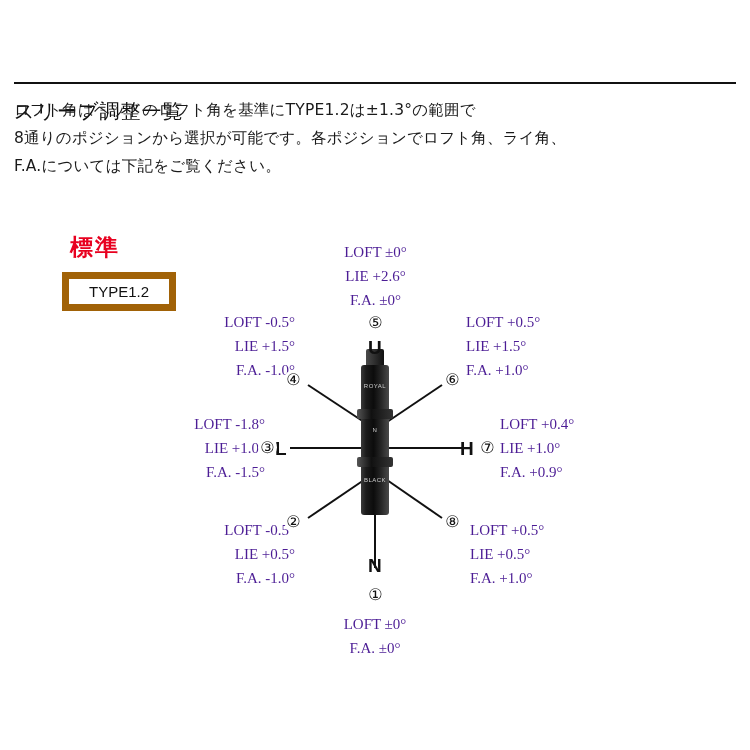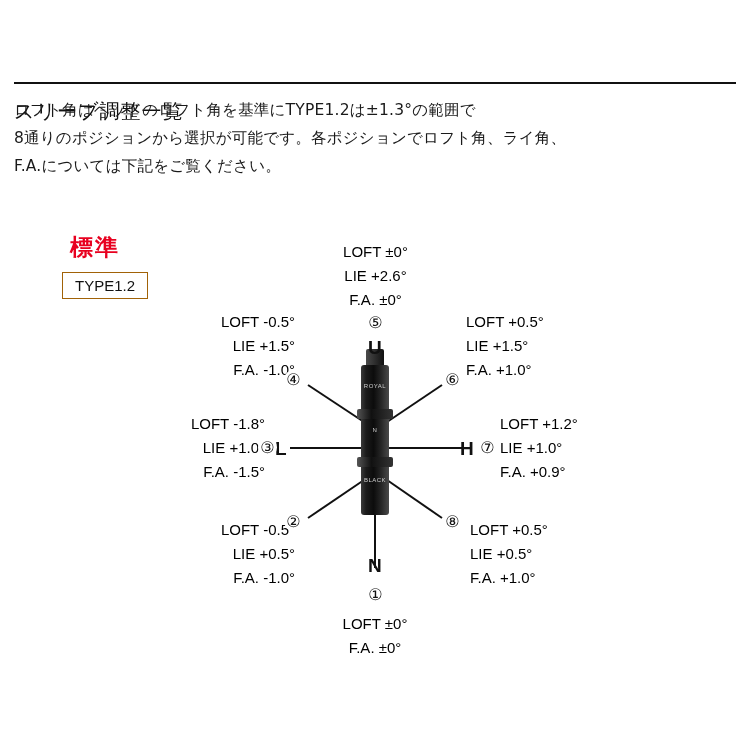--- a/index.html
+++ b/index.html
@@ -31,22 +31,22 @@
   }
 
   .std-label{
     position:absolute;left:70px;top:232px;
     font-size:23px;font-weight:bold;color:#e8001f;
     font-family:"DejaVu Sans", sans-serif;
     letter-spacing:2px;
   }
   .type-box{
     position:absolute;left:62px;top:272px;
-    border:1px solid #a16207;
-    padding:4px 12px;
+    border:7px solid #a16207;
+    padding:4px 20px;
     font-size:15px;color:#111;
     background:#fff;
     font-family:"Liberation Sans", sans-serif;
   }
 
   
   #diagram{position:absolute;left:0;top:200px;width:750px;height:520px;}
 
   svg.lines{position:absolute;left:0;top:0;width:750px;height:520px;}
 
@@ -75,22 +75,22 @@
     position:absolute;left:6px;width:28px;text-align:center;
     color:#cfcfcf;font-size:6px;letter-spacing:0.5px;
     font-family:"Liberation Sans", sans-serif;
   }
   .sleeve .t1{top:18px;}
   .sleeve .t2{top:62px;}
   .sleeve .t3{top:112px;}
 
   
   .blk{
-    position:absolute;font-size:15px;line-height:24px;color:#000000;
-    font-family:Liberation Sans, sans-serif;white-space:nowrap;
+    position:absolute;font-size:15px;line-height:24px;color:#4c1d95;
+    font-family:Liberation Serif, serif;white-space:nowrap;
   }
   .blk.c{text-align:center;}
   .blk.r{text-align:right;}
 
   .num{
     position:absolute;width:19px;height:19px;border:1px solid #222;border-radius:50%;
     font-size:12px;line-height:19px;text-align:center;color:#111;background:#fff;
     font-family:"Liberation Sans", sans-serif;
   }
   .dirltr{
@@ -166,21 +166,21 @@
     <div class="num" style="left:443px;top:170px;border:none;font-size:16px;">⑥</div>
 
     <div class="blk r" style="left:130px;top:212px;width:135px;">
       <div>LOFT -1.8°</div>
       <div>LIE +1.0°</div>
       <div>F.A. -1.5°</div>
     </div>
     <div class="num" style="left:258px;top:238px;border:none;font-size:16px;">③</div>
 
     <div class="blk" style="left:500px;top:212px;width:150px;">
-      <div>LOFT +1.2°</div>
+      <div>LOFT +0.4°</div>
       <div>LIE +1.0°</div>
       <div>F.A. +0.9°</div>
     </div>
     <div class="num" style="left:478px;top:238px;border:none;font-size:16px;">⑦</div>
 
     <div class="blk r" style="left:155px;top:318px;width:140px;">
       <div>LOFT -0.5°</div>
       <div>LIE +0.5°</div>
       <div>F.A. -1.0°</div>
     </div>

